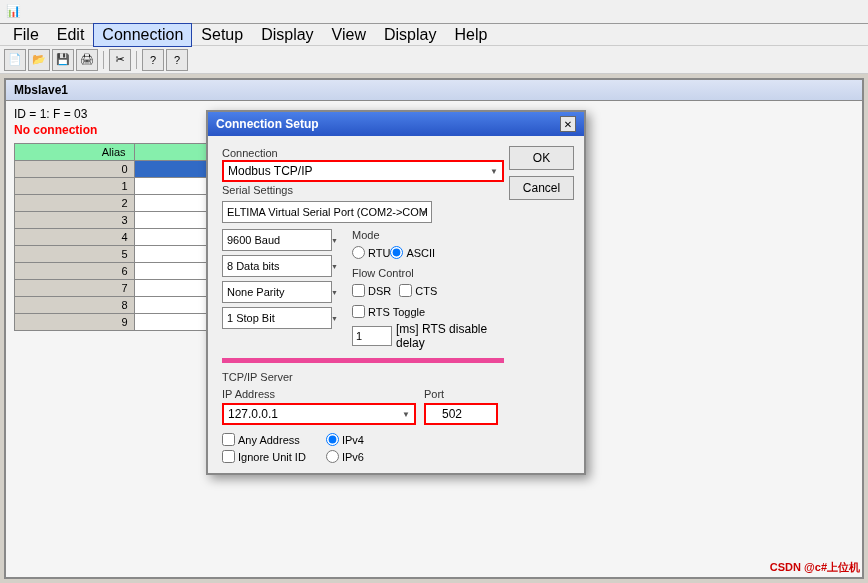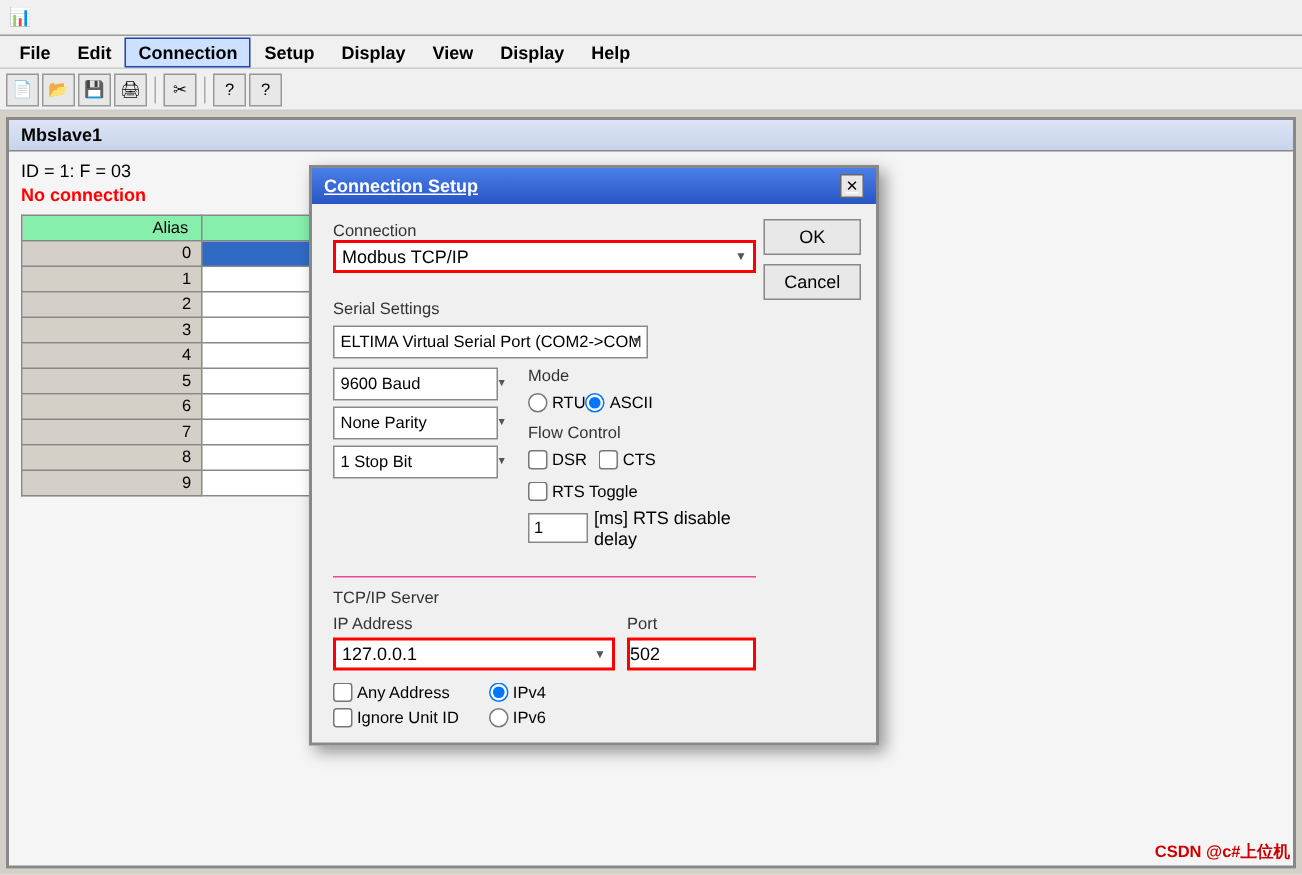--- a/index.html
+++ b/index.html
@@ -22,23 +22,22 @@
       background: #f0f0f0;
       border-bottom: 1px solid #ccc;
       display: flex;
       align-items: center;
       padding: 2px 4px;
       height: 22px;
     }
     .menu-item {
       padding: 2px 8px;
       cursor: pointer;
-      font-size: 12px;
+      font-size: 16px;
       border: 1px solid transparent;
-      font-weight: bold;
     }
     .menu-item.active {
       background: #cce0ff;
       border: 1px solid #2244aa;
       color: #000;
     }
 
     
     .toolbar {
       background: #f0f0f0;
@@ -122,21 +121,20 @@
       pointer-events: all;
     }
     .dialog-title-bar {
       background: linear-gradient(to bottom, #4a7fe8, #2855c5);
       color: white;
       padding: 4px 8px;
       display: flex;
       align-items: center;
       justify-content: space-between;
       height: 24px;
-      text-decoration: underline;
     }
     .dialog-title-text { font-size: 12px; font-weight: bold; }
     .dialog-close-btn {
       width: 16px; height: 16px;
       background: #e8e8e8;
       border: 1px solid #666;
       cursor: pointer;
       font-size: 10px;
       display: flex; align-items: center; justify-content: center;
     }
@@ -208,29 +206,29 @@
     .radio-item { display: flex; align-items: center; gap: 3px; font-size: 11px; }
 
     
     .flow-section { margin-bottom: 8px; }
     .checkbox-row { display: flex; align-items: center; gap: 8px; flex-wrap: wrap; }
     .checkbox-item { display: flex; align-items: center; gap: 3px; font-size: 11px; }
     .rts-delay-row { display: flex; align-items: center; gap: 4px; margin-top: 4px; }
     .delay-input { width: 40px; height: 20px; border: 1px solid #888; padding: 1px 3px; font-size: 11px; }
 
     
-    .tcpip-section { margin-top: 10px; border-top: 1px solid #ec4899; padding-top: 8px; }
+    .tcpip-section { margin-top: 0; border-top: 5px solid #ec4899; padding-top: 8px; }
     .tcpip-row { display: flex; gap: 8px; align-items: flex-end; }
     .ip-group { flex: 1; }
     .port-group { flex: 0 0 80px; }
     .port-input {
-      width: 86px;
+      width: 74px;
       height: 22px;
       border: 2px solid red;
-      padding: 2px 0;
+      padding: 2px 16px;
       font-size: 12px;
     }
     .ip-dropdown-wrapper {
       position: relative;
       display: inline-block;
       width: 100%;
     }
     .ip-dropdown-wrapper::after {
       content: '▼';
       position: absolute;
@@ -274,21 +272,21 @@
       bottom: 8px;
       right: 8px;
       font-size: 11px;
       color: #c00;
       font-weight: bold;
     }
 
     
     .connection-section {
       position: relative;
-      margin-bottom: 18px;
+      margin-bottom: 2px;
     }
     .connection-label-line {
       font-size: 11px;
       color: #333;
       margin-bottom: 3px;
     }
     .serial-port-row {
       margin-bottom: 6px;
     }
     .serial-port-dropdown-wrapper {
@@ -442,20 +440,26 @@
             </div>
 
             <div class="two-col">
 
               <div class="serial-left">
                 <div class="small-dropdown-wrapper">
                   <select class="small-dropdown">
                     <option>9600 Baud</option>
                     <option>19200 Baud</option>
                     <option>38400 Baud</option>
+                  </select>
+                </div>
+                <div class="small-dropdown-wrapper">
+                  <select class="small-dropdown">
+                    <option>8 Data bits</option>
+                    <option>7 Data bits</option>
                   </select>
                 </div>
                 <div class="small-dropdown-wrapper">
                   <select class="small-dropdown">
                     <option>None Parity</option>
                     <option>Even Parity</option>
                     <option>Odd Parity</option>
                   </select>
                 </div>
                 <div class="small-dropdown-wrapper">

